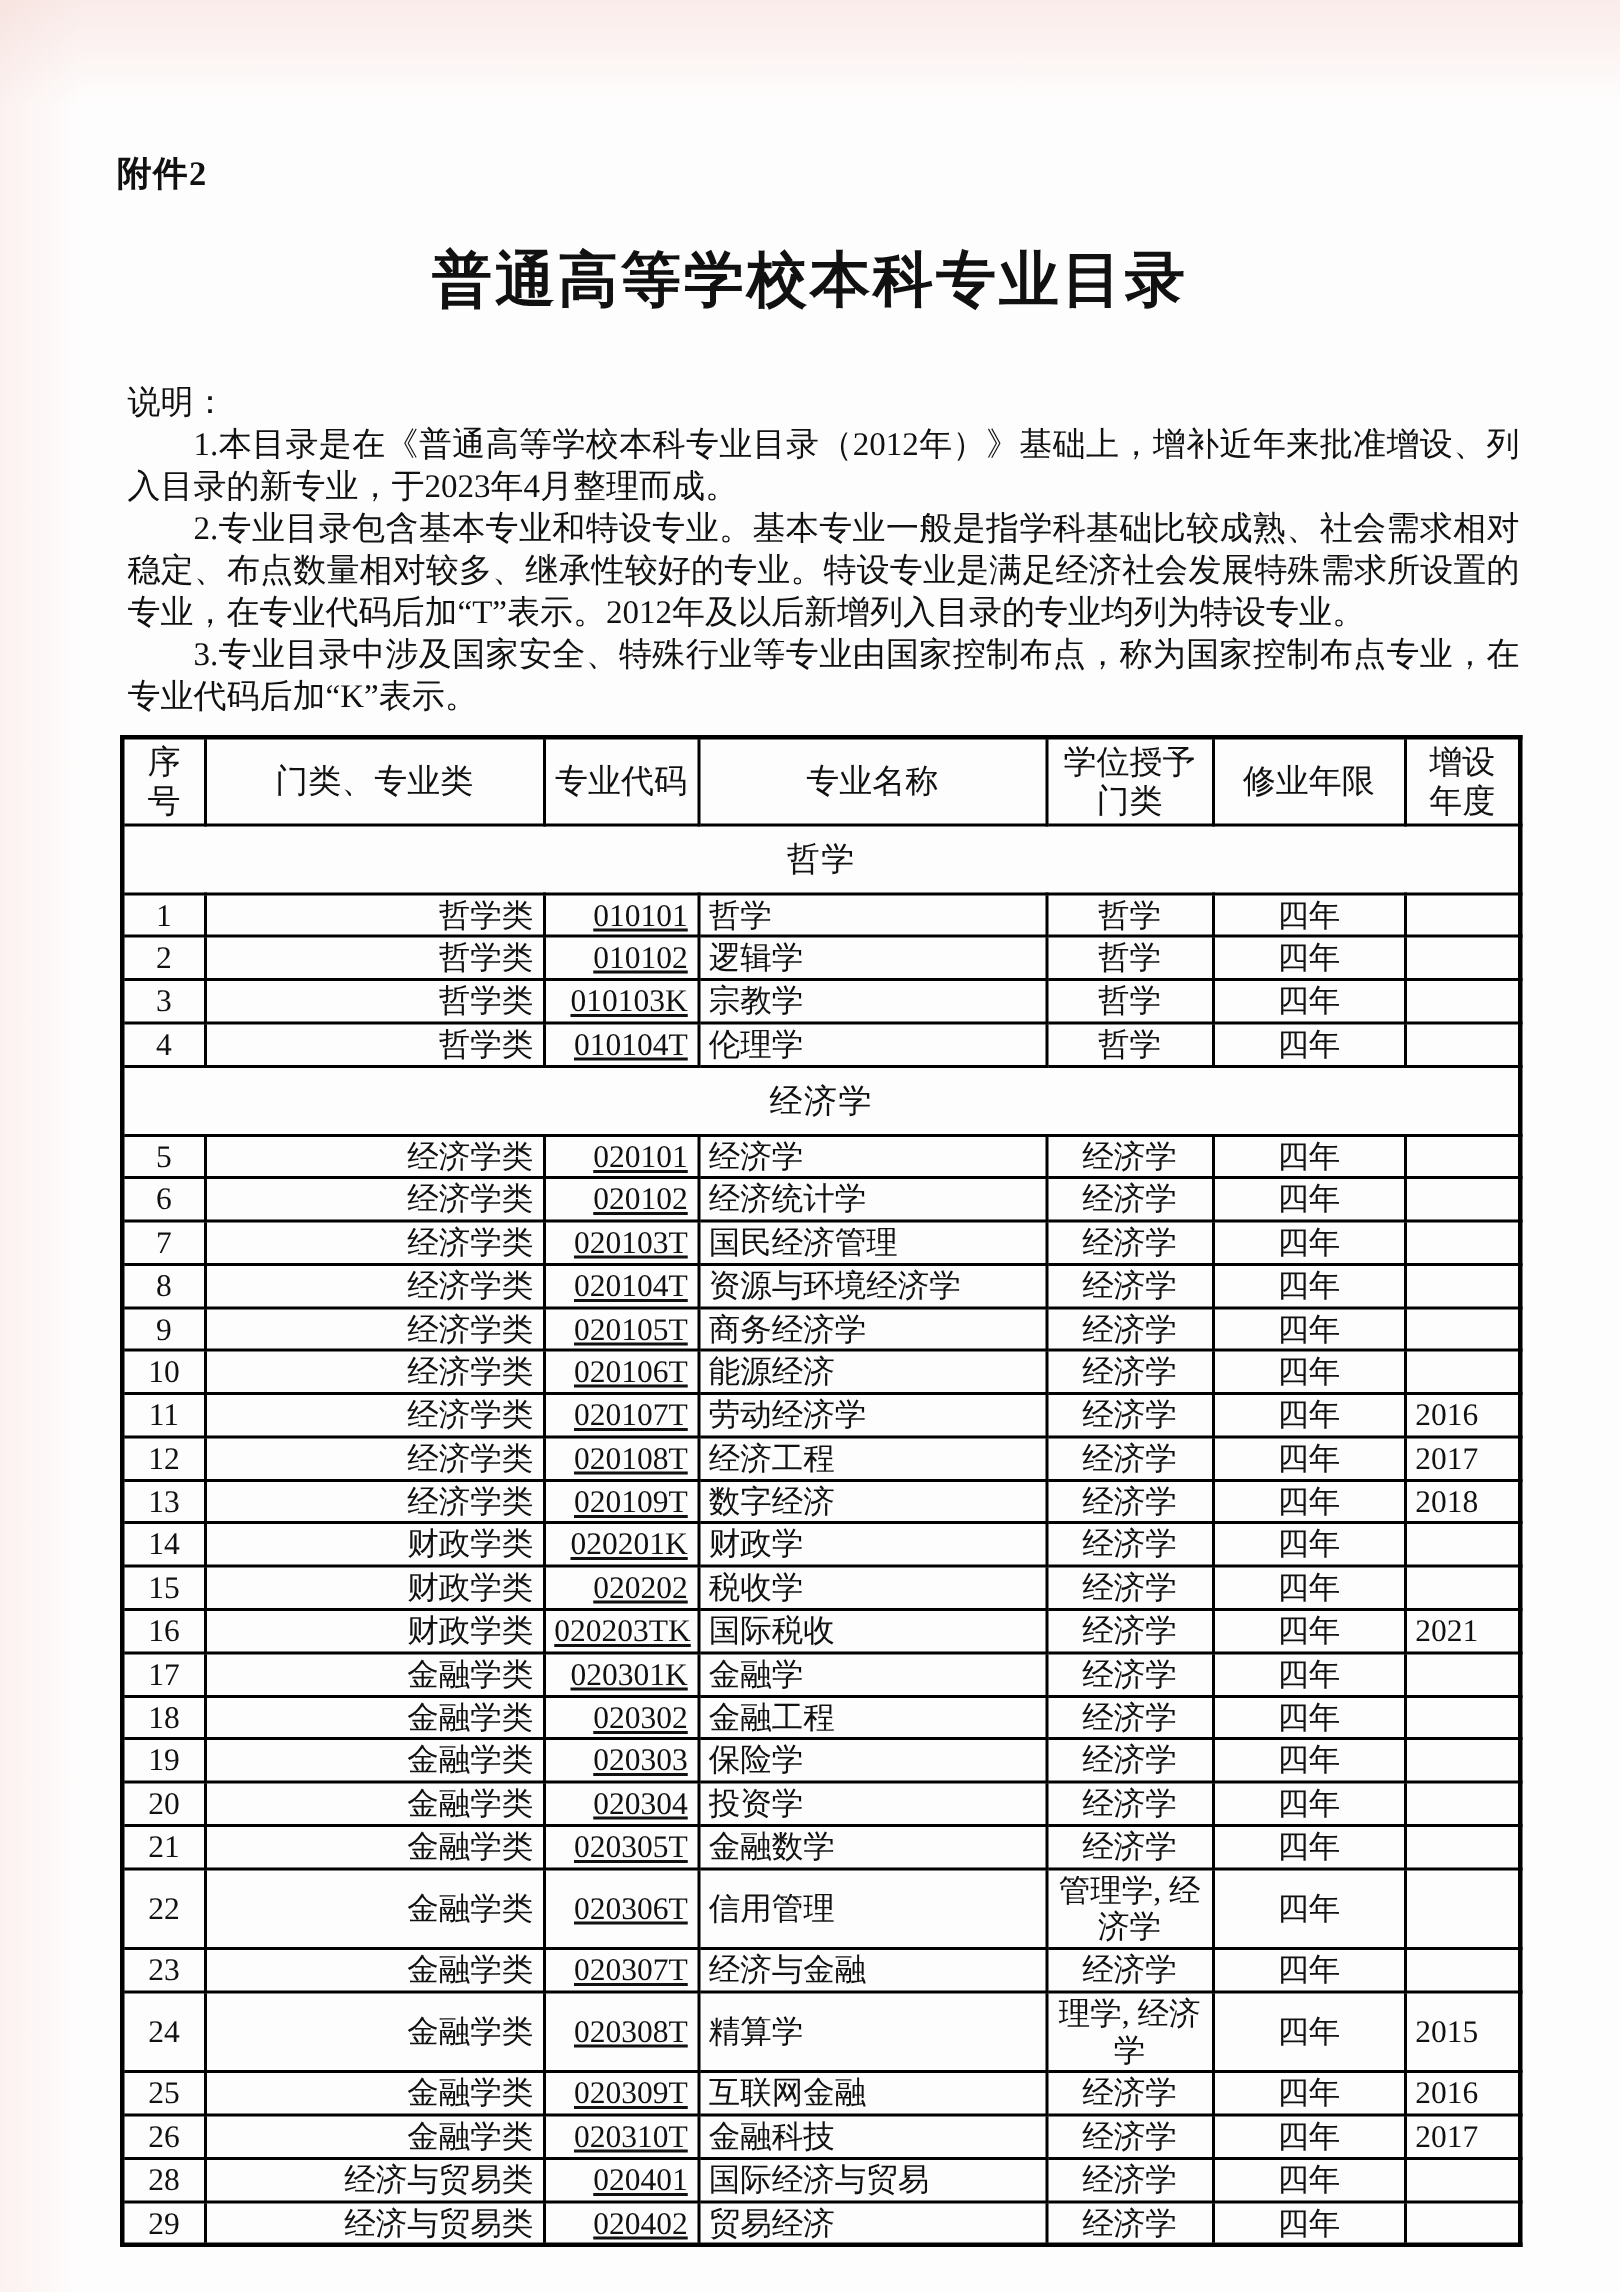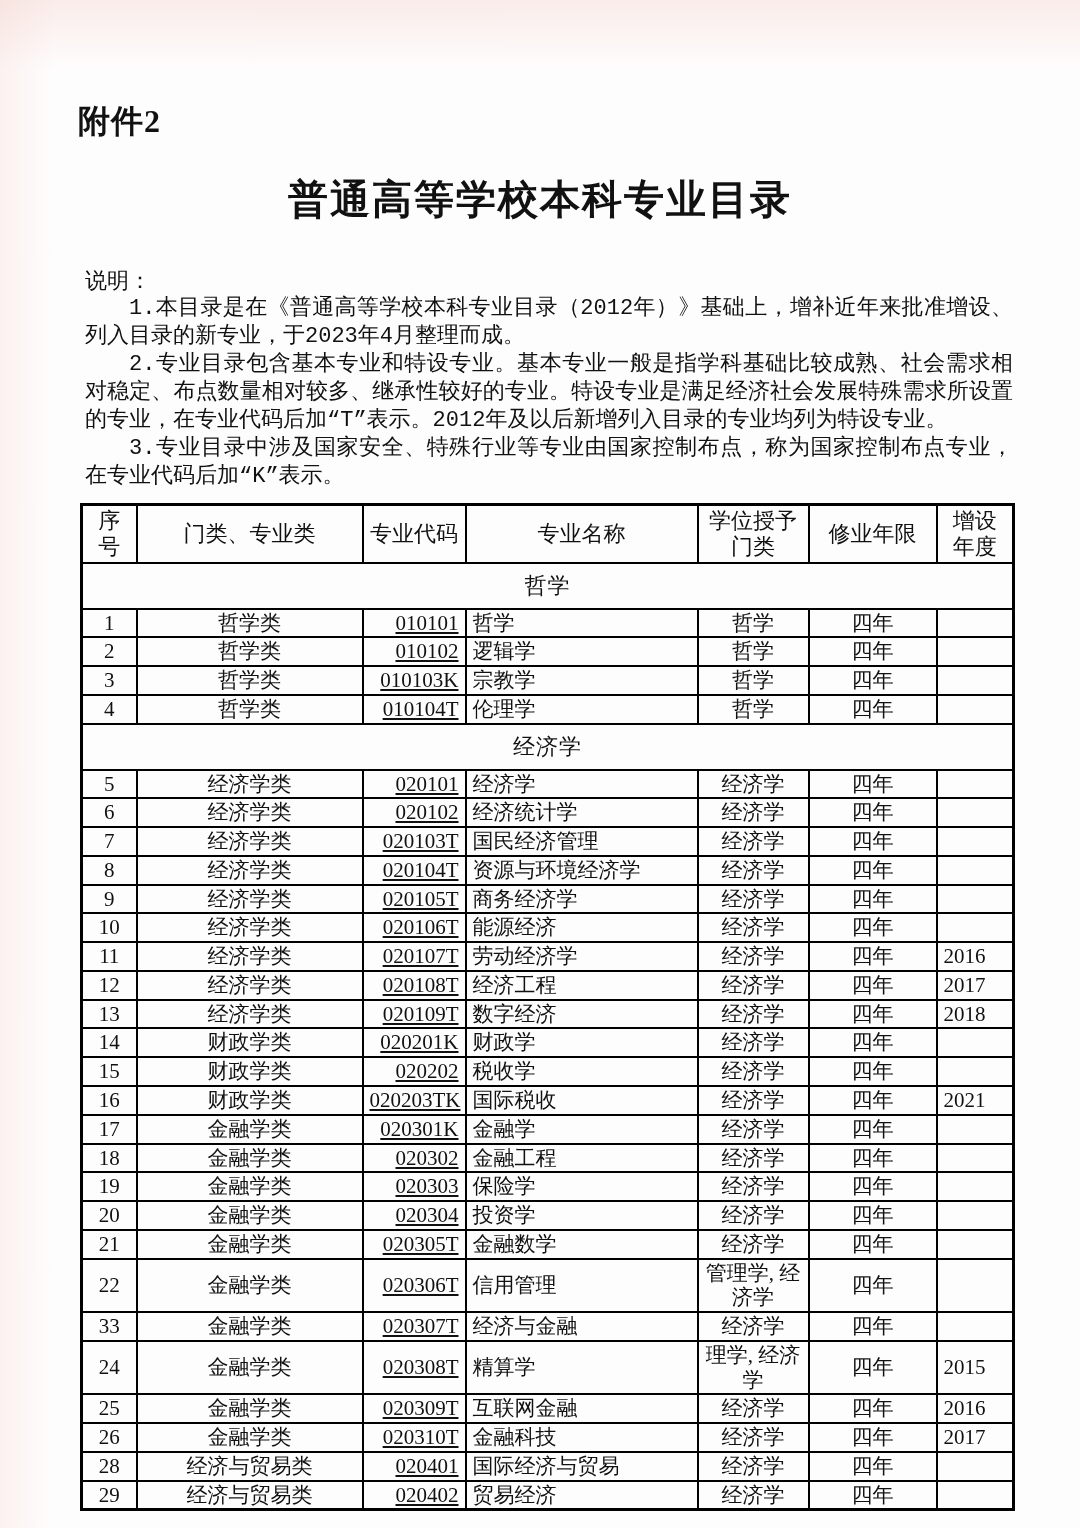--- a/index.html
+++ b/index.html
@@ -8,49 +8,49 @@
     min-height: 1528px;
     font-family: "Liberation Serif", "DejaVu Serif", serif;
     color: #111;
     background:
       linear-gradient(180deg, rgba(238,190,182,0.28) 0px, rgba(255,255,255,0) 70px),
       linear-gradient(90deg, rgba(238,190,182,0.18) 0px, rgba(255,255,255,0) 55px),
       #fefdfd;
   }
   .page { width: 1080px; padding-top: 100px; }
 
-  .attachment { margin-left: 78px; font-size: 32px; font-weight: bold; letter-spacing: 1px; }
+  .attachment { margin-left: 78px; font-size: 23px; font-weight: bold; letter-spacing: 1px; }
 
   .doc-title {
     margin-top: 28px; text-align: center;
     font-size: 40px; font-weight: bold; letter-spacing: 2px;
   }
 
   .notes { margin: 40px auto 0 85px; width: 928px; font-size: 22px; line-height: 28px; }
   .notes-heading { font-size: 22px; }
-  .notes p { text-indent: 2em; text-align: justify; font-family: Liberation Mono, monospace; }
+  .notes p { text-indent: 2em; text-align: justify; }
 
   table.majors {
     margin: 12px 0 0 80px; width: 932px;
     border-collapse: collapse; table-layout: fixed;
     font-size: 21px;
   }
   table.majors th, table.majors td {
     border: 2px solid #000;
     padding: 1px 6px;
     line-height: 1.18;
     vertical-align: middle;
     overflow: hidden;
   }
   table.majors { border: 3px solid #000; }
   thead th { height: 58px; text-align: center; font-weight: normal; font-size: 22px; padding: 1px 4px; }
   tr.section-row td { height: 46px; text-align: center; font-size: 22px; letter-spacing: 1px; }
   tbody tr.data-row td { height: 26px; }
   td.c0 { text-align: center; }
-  td.c1 { text-align: center; }
+  td.c1 { text-align: right; }
   td.c2 { text-align: right; padding-left: 8px; text-decoration: underline; }
   td.c3 { text-align: left; padding-left: 8px; }
   td.c4 { text-align: center; padding: 1px 3px; }
   td.c5 { text-align: center; }
   td.c6 { text-align: left; }
 </style>
 </head>
 <body>
 
 <div class="page">
@@ -286,21 +286,21 @@
         <tr class="data-row">
           <td class="c0">22</td>
           <td class="c1">金融学类</td>
           <td class="c2">020306T</td>
           <td class="c3">信用管理</td>
           <td class="c4">管理学, 经济学</td>
           <td class="c5">四年</td>
           <td class="c6"></td>
         </tr>
         <tr class="data-row">
-          <td class="c0">33</td>
+          <td class="c0">23</td>
           <td class="c1">金融学类</td>
           <td class="c2">020307T</td>
           <td class="c3">经济与金融</td>
           <td class="c4">经济学</td>
           <td class="c5">四年</td>
           <td class="c6"></td>
         </tr>
         <tr class="data-row">
           <td class="c0">24</td>
           <td class="c1">金融学类</td>

